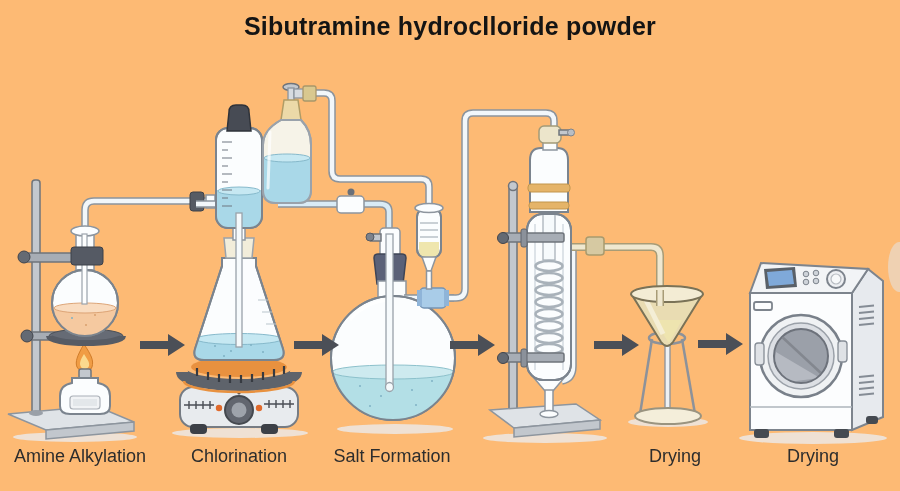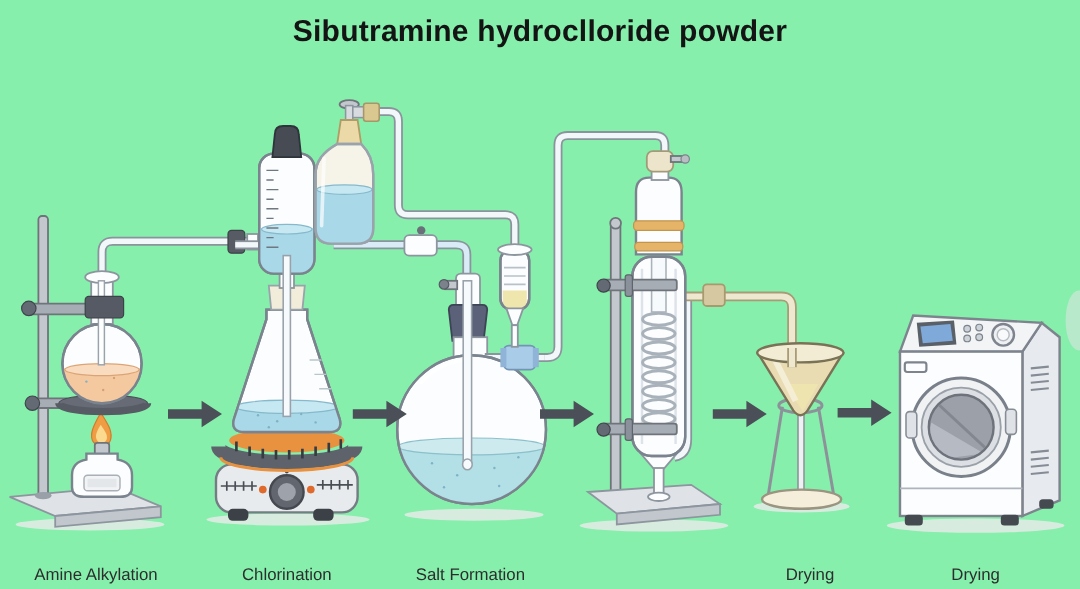--- a/index.html
+++ b/index.html
@@ -1,21 +1,21 @@
 <!DOCTYPE html>
 <html><head>
 <meta charset="utf-8">
 <style>
   html,body{margin:0;padding:0;background:#fff;}
-  .canvas{position:relative;width:900px;height:491px;background:#86efac;overflow:hidden;
+  .canvas{position:relative;width:900px;height:491px;background:#fdba74;overflow:hidden;
           font-family:"Liberation Sans", sans-serif;}
   .title{position:absolute;top:12px;left:0;width:900px;text-align:center;
          font-size:25px;font-weight:700;color:#141414;letter-spacing:.2px;}
-  .stage-label{position:absolute;top:470px;transform:translateX(-50%);
-         font-size:14px;color:#2d2d2d;white-space:nowrap;}
+  .stage-label{position:absolute;top:446px;transform:translateX(-50%);
+         font-size:18px;color:#2d2d2d;white-space:nowrap;}
   svg{position:absolute;left:0;top:0;}
   .glass{fill:#fbfdfe;stroke:#7b848e;stroke-width:2;}
   .glass-thin{fill:#fbfdfe;stroke:#8d959e;stroke-width:1.5;}
   .metal{fill:#c3c8ce;stroke:#6f747b;stroke-width:1.5;}
   .metalbar{fill:#a7adb5;stroke:#6f747b;stroke-width:1.5;}
   .tube-o{fill:none;stroke:#8b949d;stroke-width:7.5;stroke-linejoin:round;}
   .tube-i{fill:none;stroke:#f2f7fa;stroke-width:4.5;stroke-linejoin:round;}
   .tube-i-blue{fill:none;stroke:#d9ebf6;stroke-width:4.5;stroke-linejoin:round;}
   .tube-o-cream{fill:none;stroke:#a89c76;stroke-width:8;stroke-linejoin:round;}
   .tube-i-cream{fill:none;stroke:#efe8d0;stroke-width:5;stroke-linejoin:round;}

